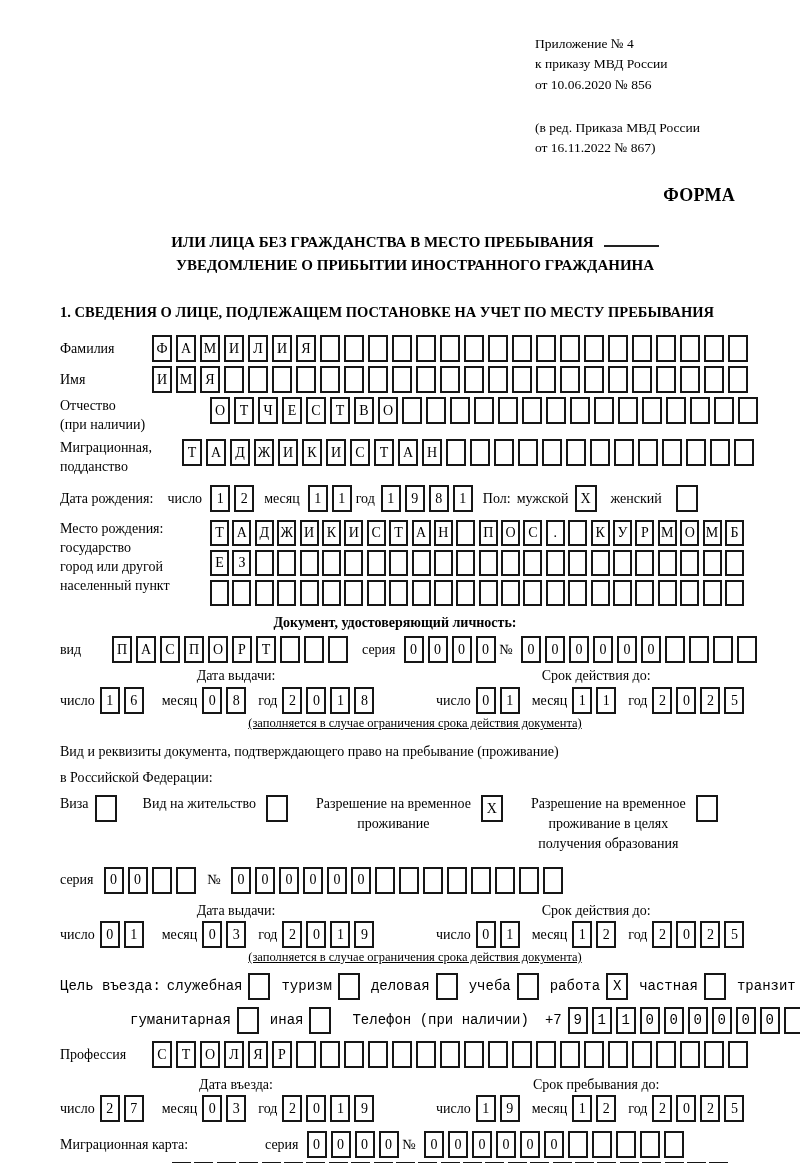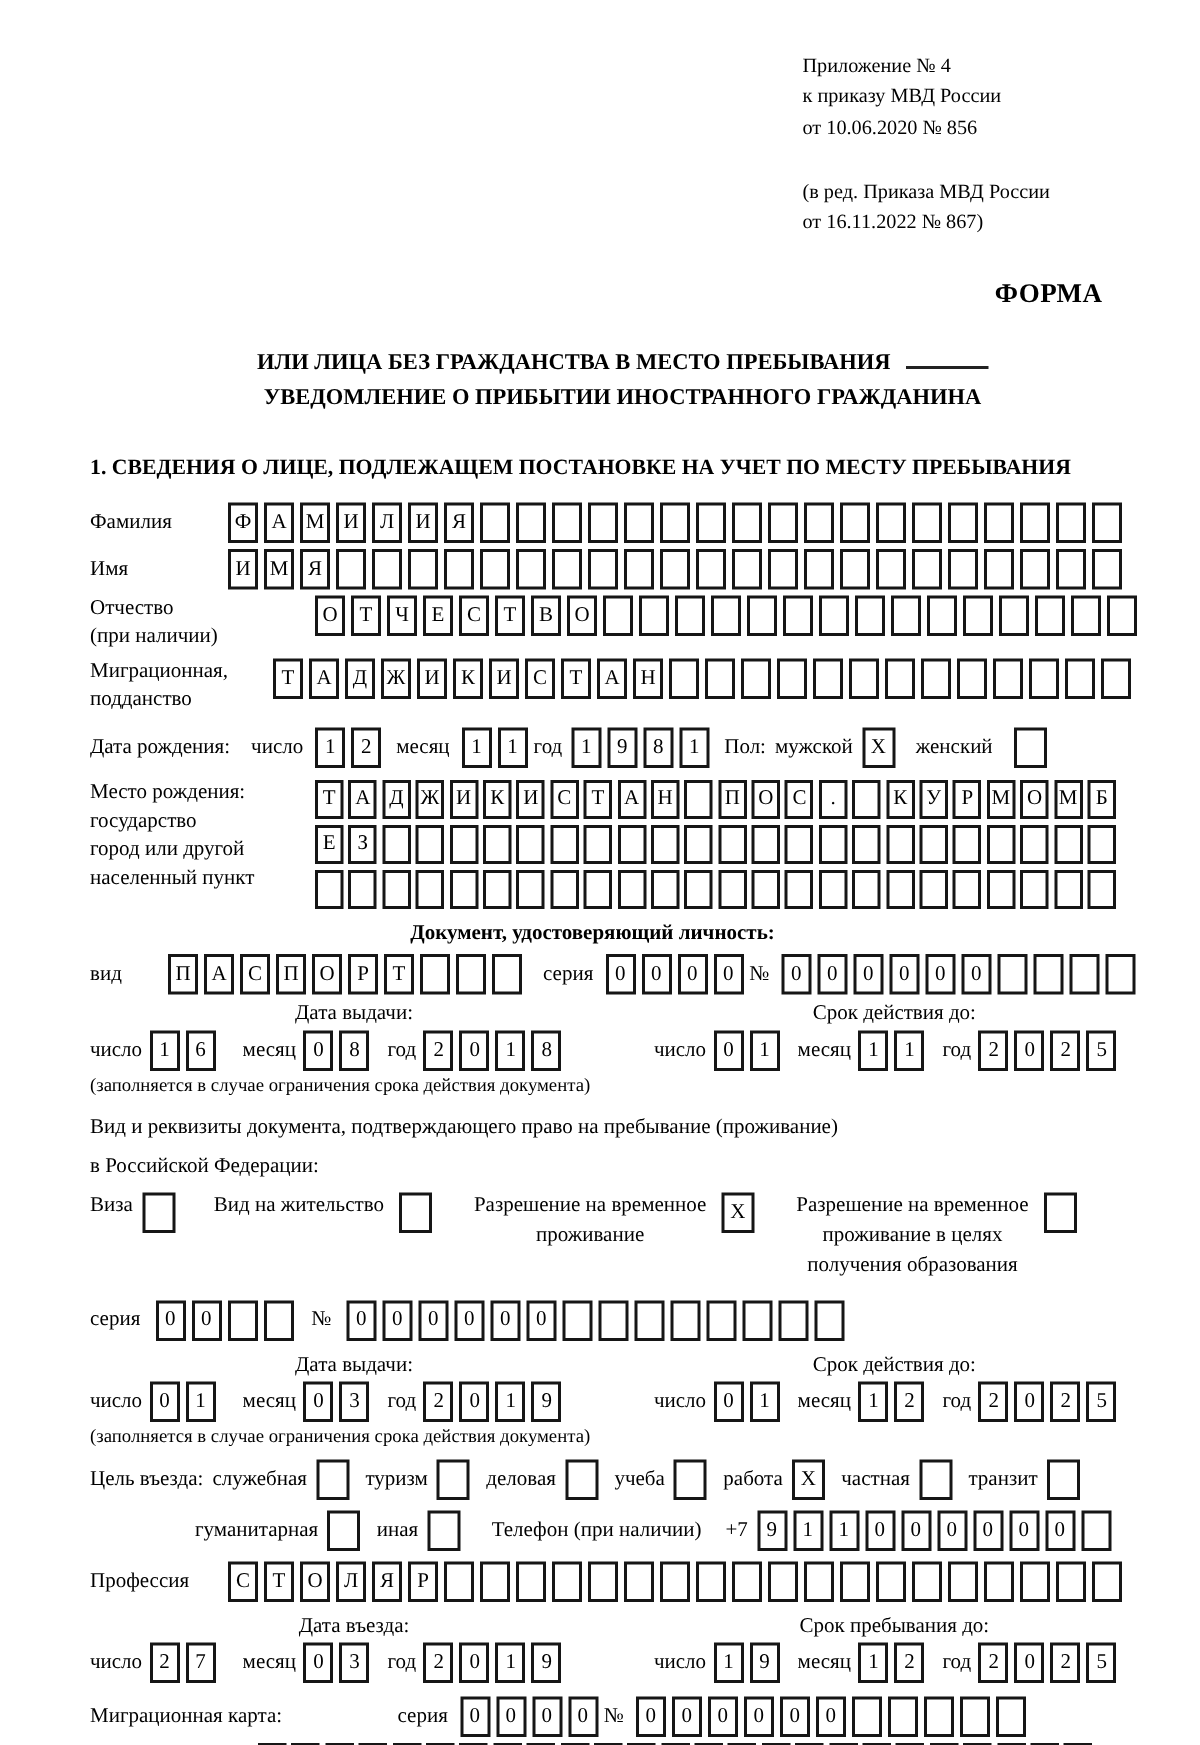--- a/index.html
+++ b/index.html
@@ -42,29 +42,29 @@
 .doc-heading { text-align:center; font-weight:bold; font-size:14px; margin:4px 40px 5px 0; }
 
 .dates-row { display:flex; align-items:flex-start; margin-bottom:2px; }
 .date-col { }
 .date-col.l { width:352px; }
 .date-col.r { margin-left:24px; }
 .date-title { text-align:center; font-size:14px; margin-bottom:2px; }
 .date-line { display:flex; align-items:center; }
 .date-line .lbl { margin-right:5px; }
 .date-line .cells { margin-right:8px; }
-.note { text-align:left; font-size:12.5px; margin:1px 0 7px; }
+.note { text-align:center; font-size:12.5px; margin:1px 0 7px;text-decoration:underline; }
 
 .intro { margin-top:6px; line-height:1.9; }
 .options-row { display:flex; align-items:flex-start; margin:2px 0 12px; }
 .option { display:flex; align-items:flex-start; }
 .option .olabel { text-align:center; line-height:1.45; }
 .option .cells { margin-left:10px; margin-top:1px; }
 
-.purpose-row { display:flex; align-items:center; margin-bottom:7px; flex-wrap:nowrap; }
+.purpose-row { display:flex; align-items:center; margin-bottom:7px; flex-wrap:nowrap;font-family:Liberation Mono, monospace; }
 .purpose-row > * { margin-right:6px; }
 .purpose-row .cells { margin-right:7px; }
 
 .rep-block { display:flex; align-items:flex-start; margin-top:4px; }
 .rep-cells { display:flex; flex-direction:column; }
 .rep-cells .cells { margin-bottom:5px; }
 </style>
 </head>
 <body>
 

